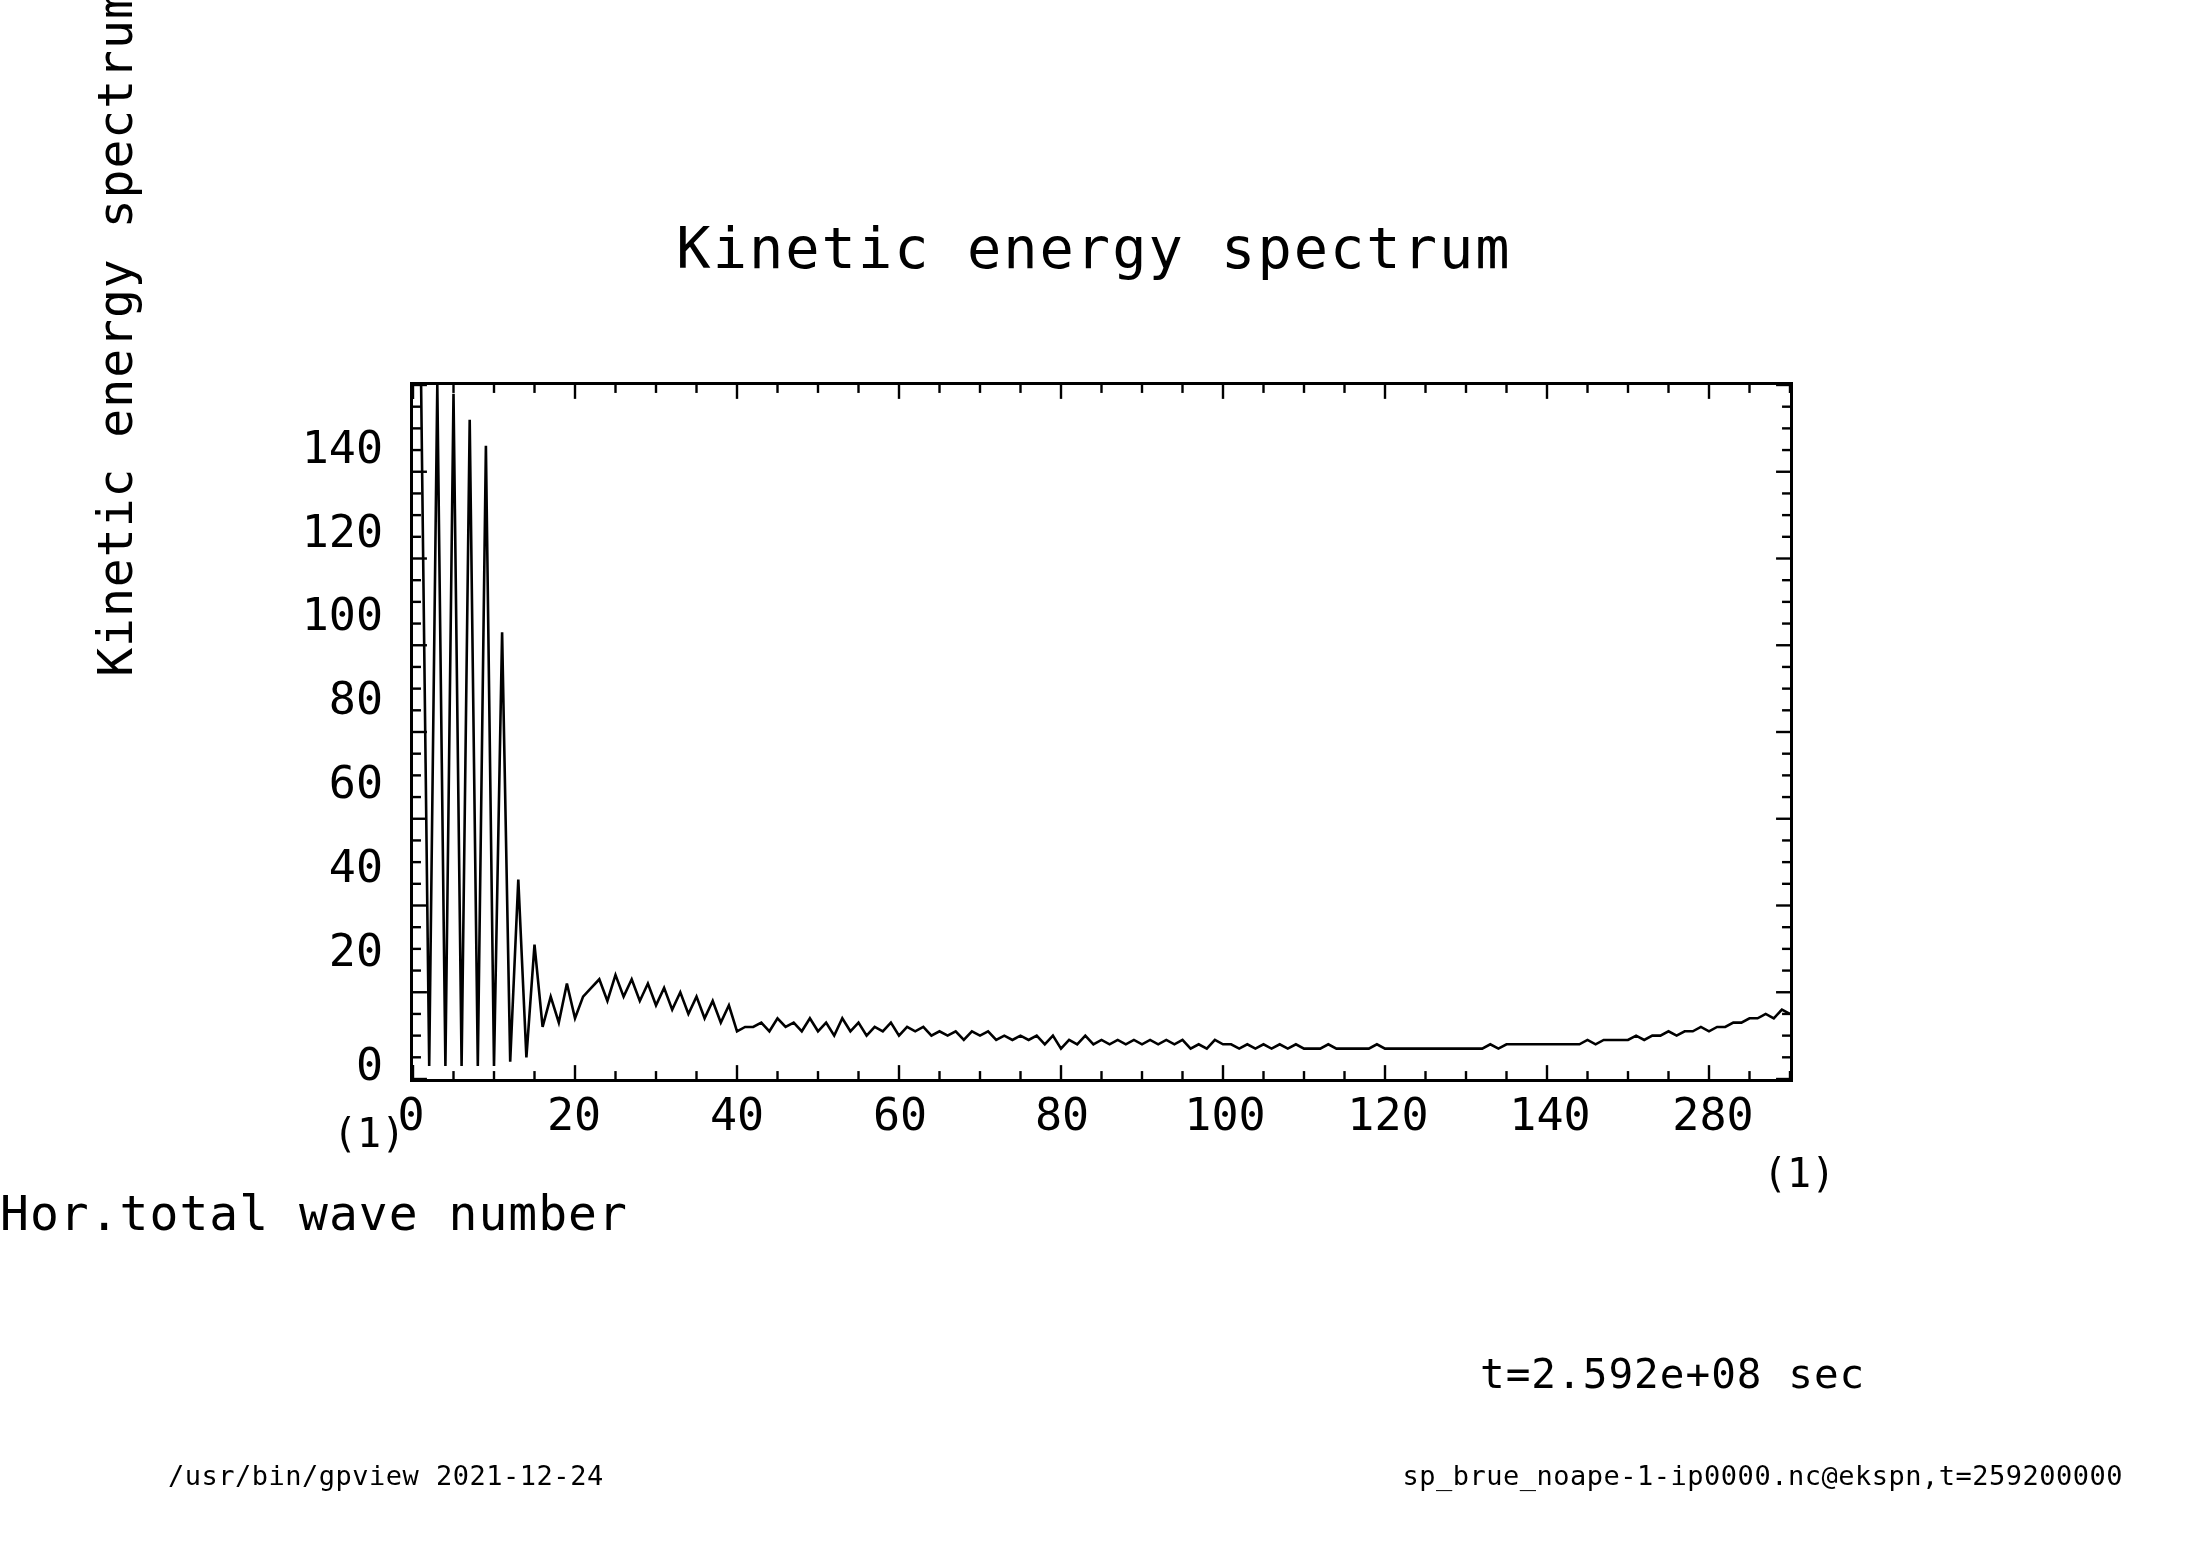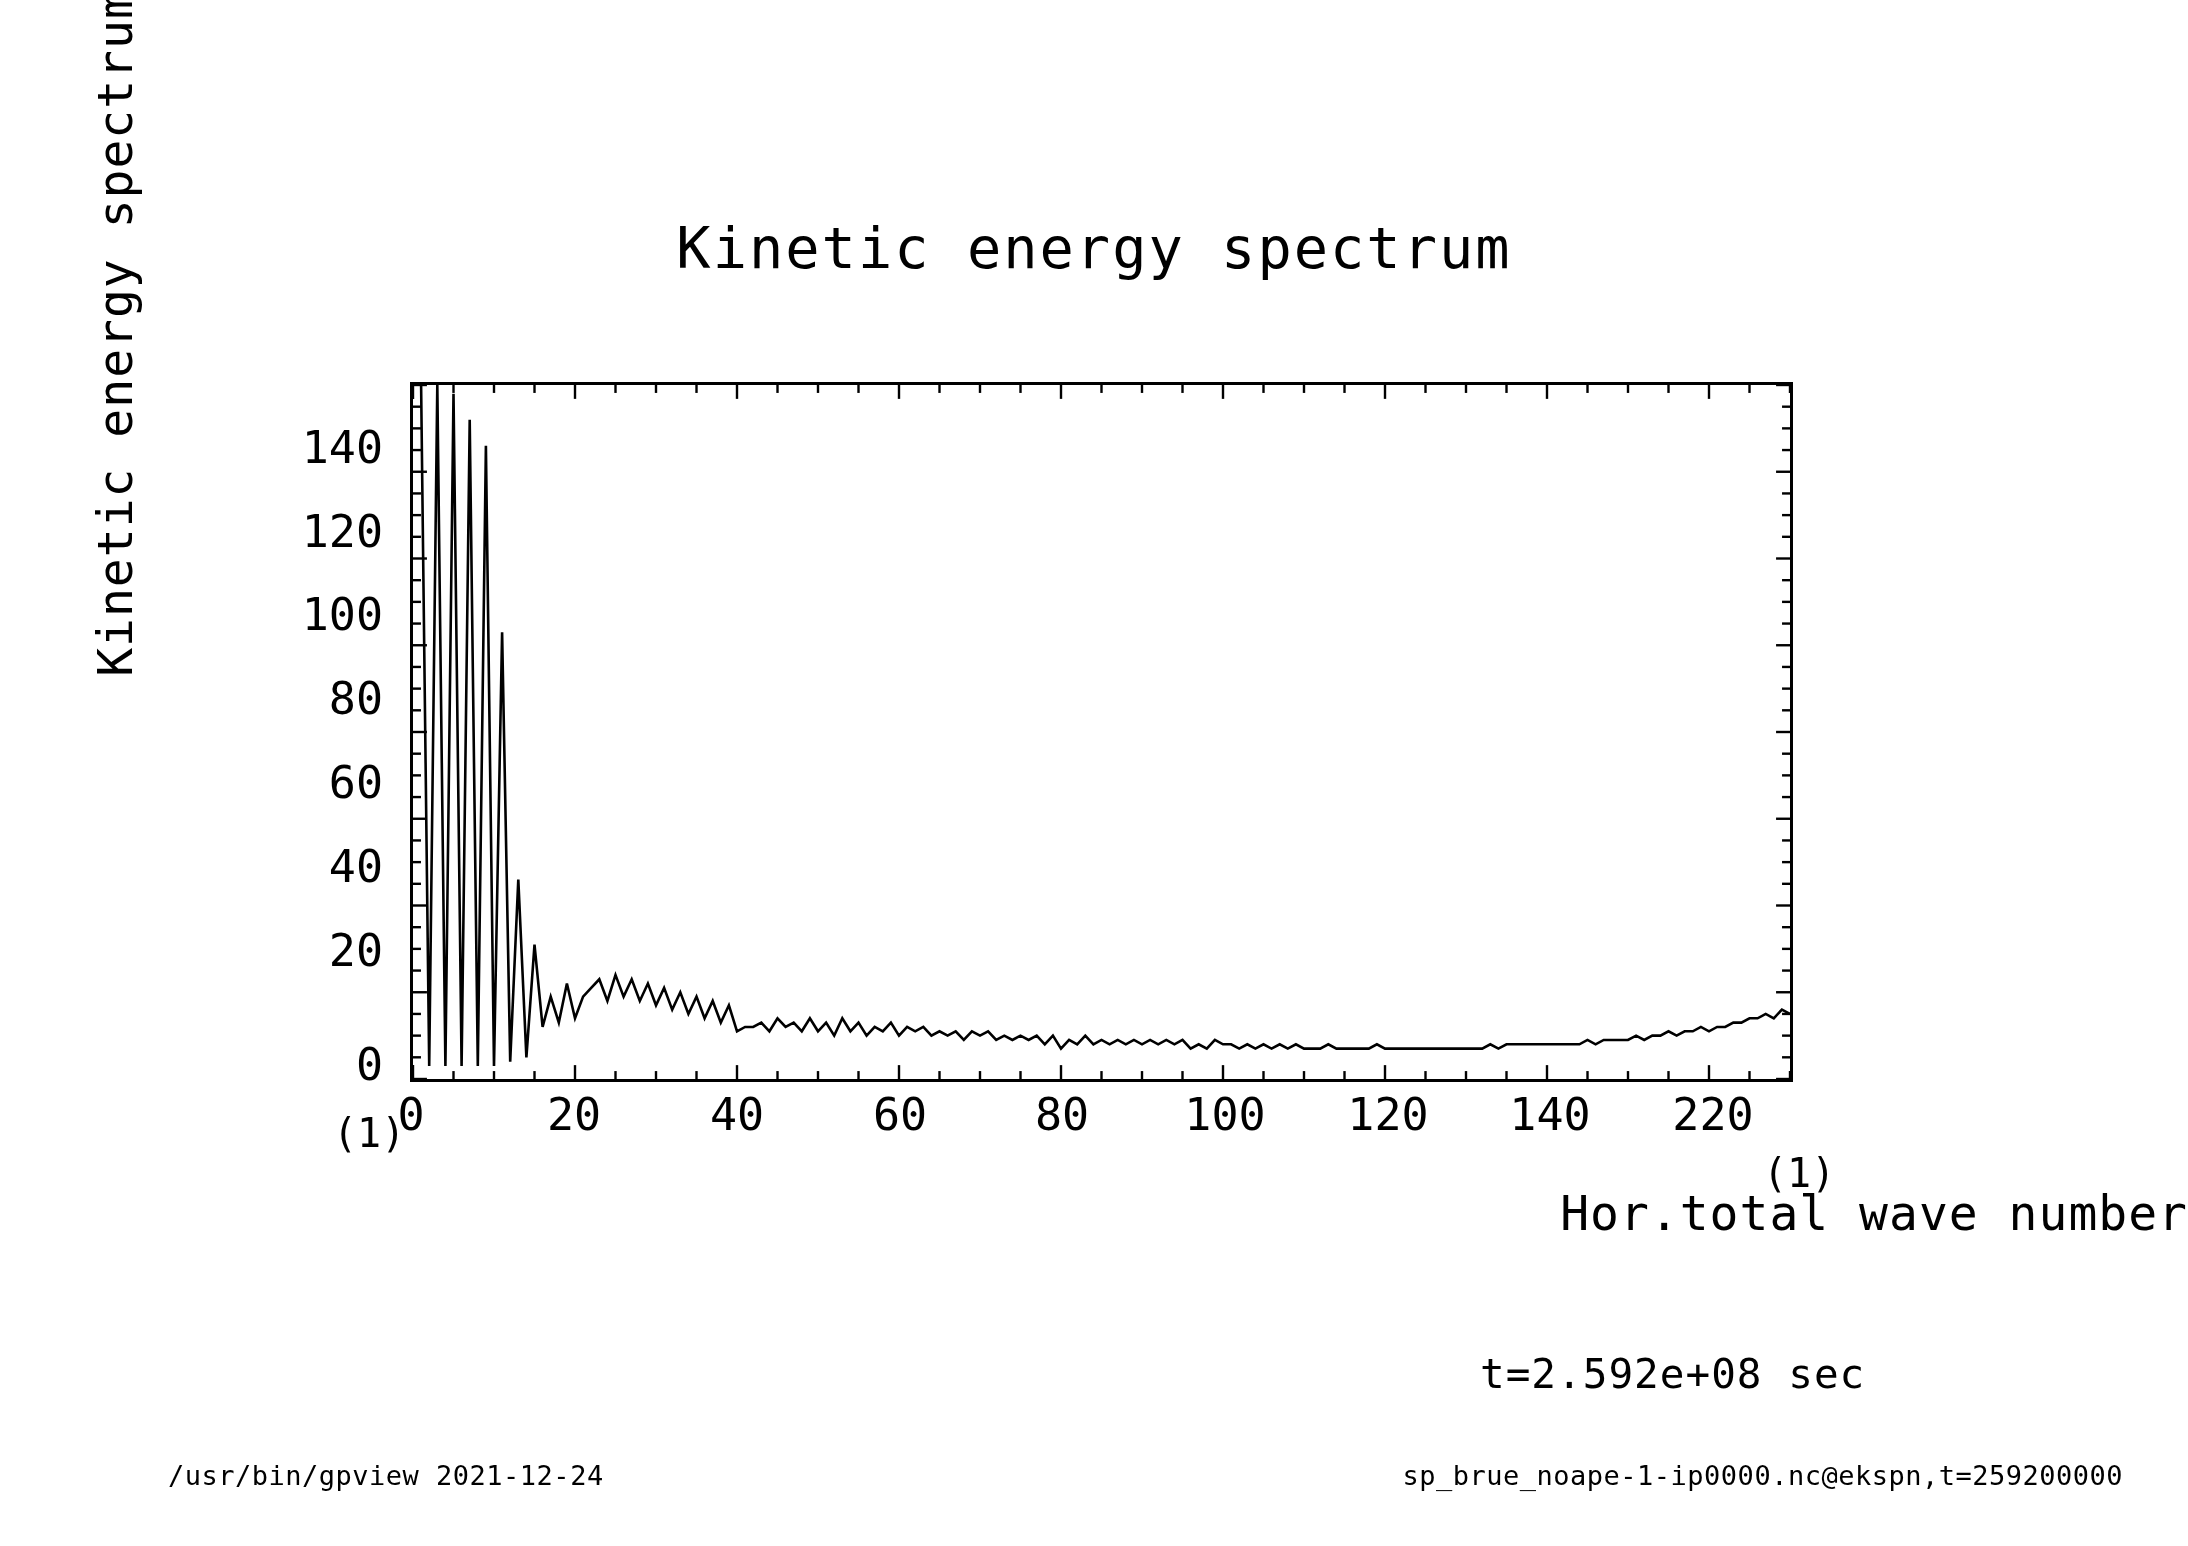--- a/index.html
+++ b/index.html
@@ -57,21 +57,21 @@
     transform: rotate(-90deg);
     transform-origin: 50% 50%;
     font-size: 48px;
     letter-spacing: 1px;
   }
   .xlabel {
     position: absolute;
     left: 0;
     top: 1185px;
     width: 2188px;
-    text-align: right;
+    text-align: left;
     font-size: 48px;
     letter-spacing: 1px;
   }
   .ytick {
     position: absolute;
     right: 1805px;
     width: 160px;
     text-align: right;
     font-size: 45px;
     line-height: 45px;
@@ -138,21 +138,21 @@
   <div class="ytick" style="top: 1042px;">0</div>
 
   <div class="xtick" style="left: 411px;">0</div>
   <div class="xtick" style="left: 574px;">20</div>
   <div class="xtick" style="left: 737px;">40</div>
   <div class="xtick" style="left: 900px;">60</div>
   <div class="xtick" style="left: 1062px;">80</div>
   <div class="xtick" style="left: 1225px;">100</div>
   <div class="xtick" style="left: 1388px;">120</div>
   <div class="xtick" style="left: 1550px;">140</div>
-  <div class="xtick" style="left: 1713px;">220</div>
+  <div class="xtick" style="left: 1713px;">280</div>
 
   <div class="unit-left">(1)</div>
   <div class="unit-right">(1)</div>
 
   <div class="xlabel">Hor.total wave number</div>
 
   <div class="time-annot">t=2.592e+08 sec</div>
 
   <div class="foot-left">/usr/bin/gpview  2021-12-24</div>
   <div class="foot-right">sp_brue_noape-1-ip0000.nc@ekspn,t=259200000</div>

